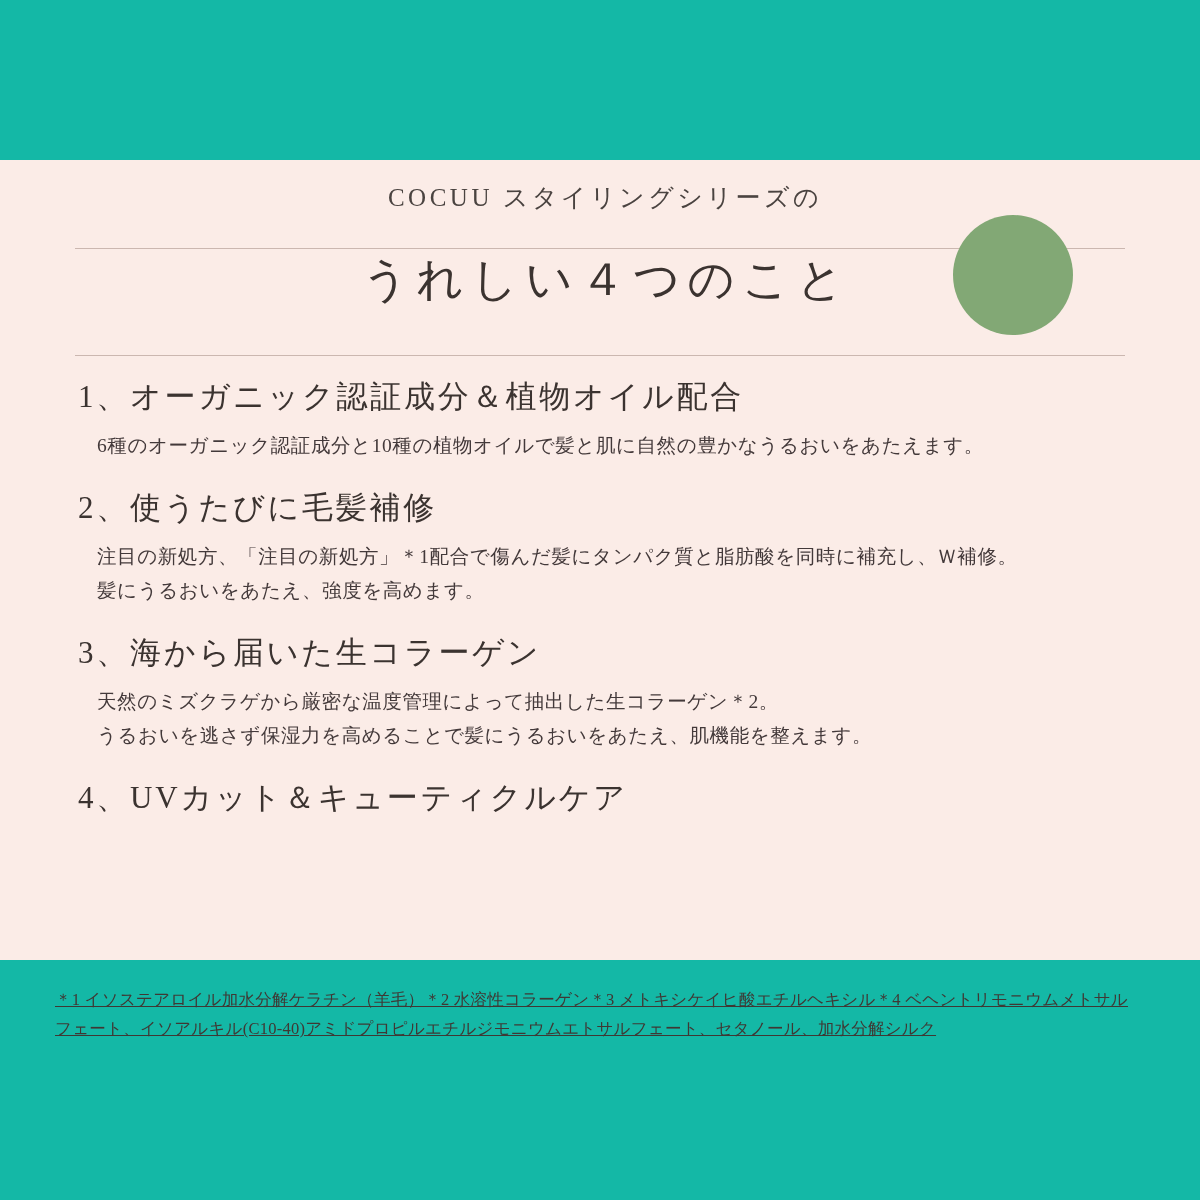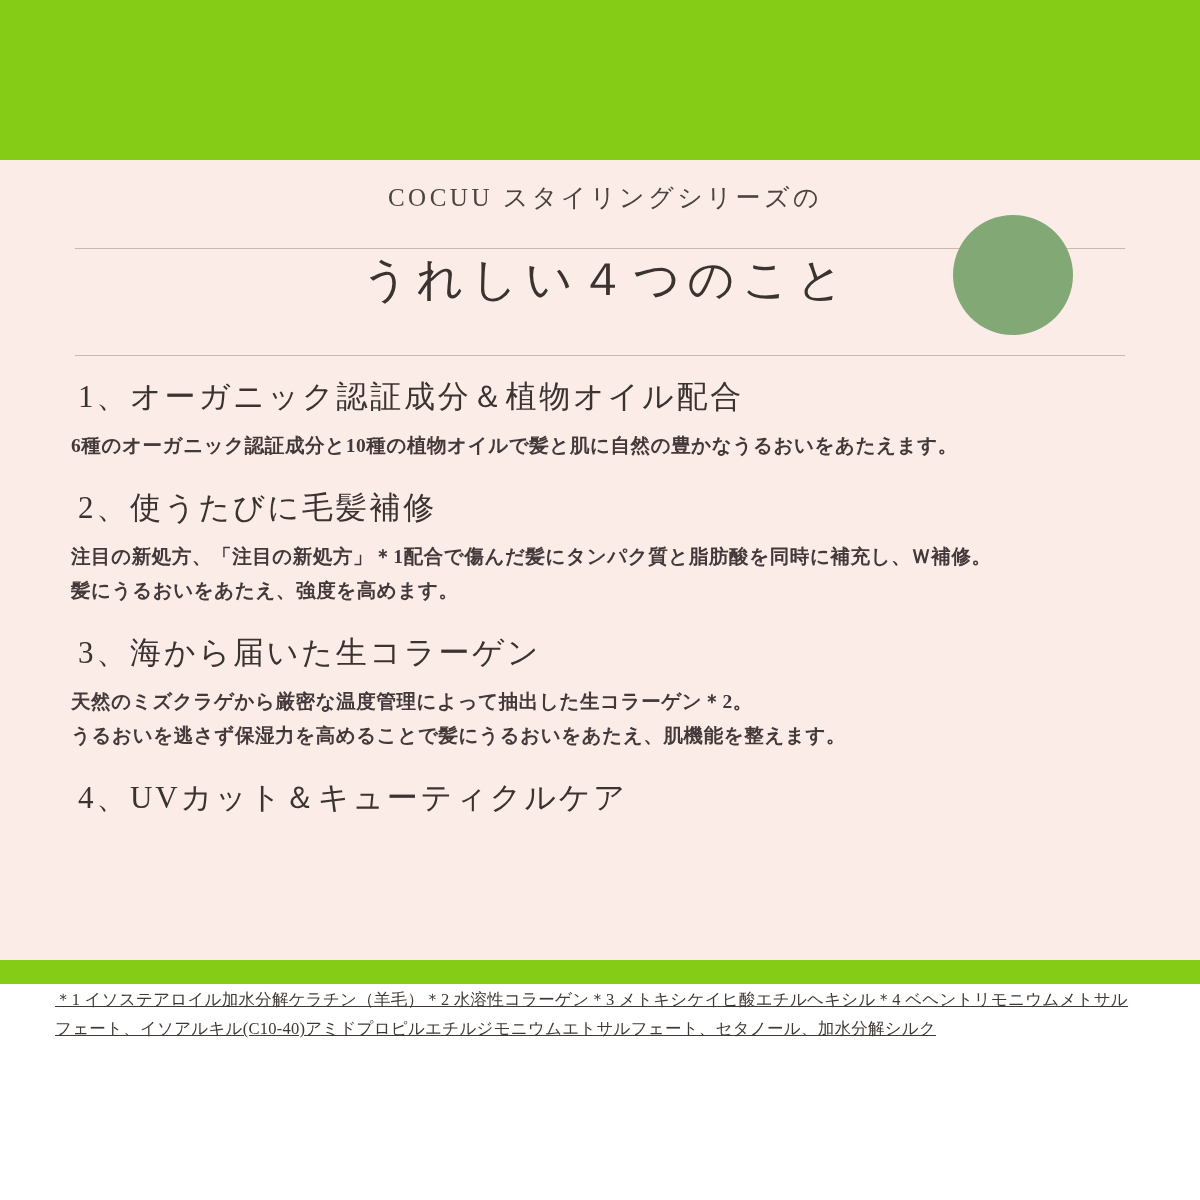--- a/index.html
+++ b/index.html
@@ -14,22 +14,22 @@
     color: #3f3834;
     position: relative;
     overflow: hidden;
   }
 
   .page {
     position: absolute;
     left: 0;
     top: 0;
     width: 1200px;
-    height: 984px;
-    background: #84cc16;
+    height: 1200px;
+    background: #14b8a6;
   }
 
   
   .panel {
     position: absolute;
     left: 0px;
     top: 160px;
     width: 1200px;
     height: 800px;
     background: #fbece7;
@@ -117,23 +117,22 @@
     color: #3b3330;
     line-height: 1.45;
   }
   .item-num {
     white-space: pre;
   }
   .item-title {
     white-space: pre;
   }
   .item-body {
-    padding-left: 71px;
+    padding-left: 97px;
     padding-top: 9px;
-    font-weight: bold;
   }
   .item-line {
     font-size: 19.5px;
     letter-spacing: 0.03em;
     color: #43393a;
     line-height: 1.72;
     white-space: pre;
   }
 
   

